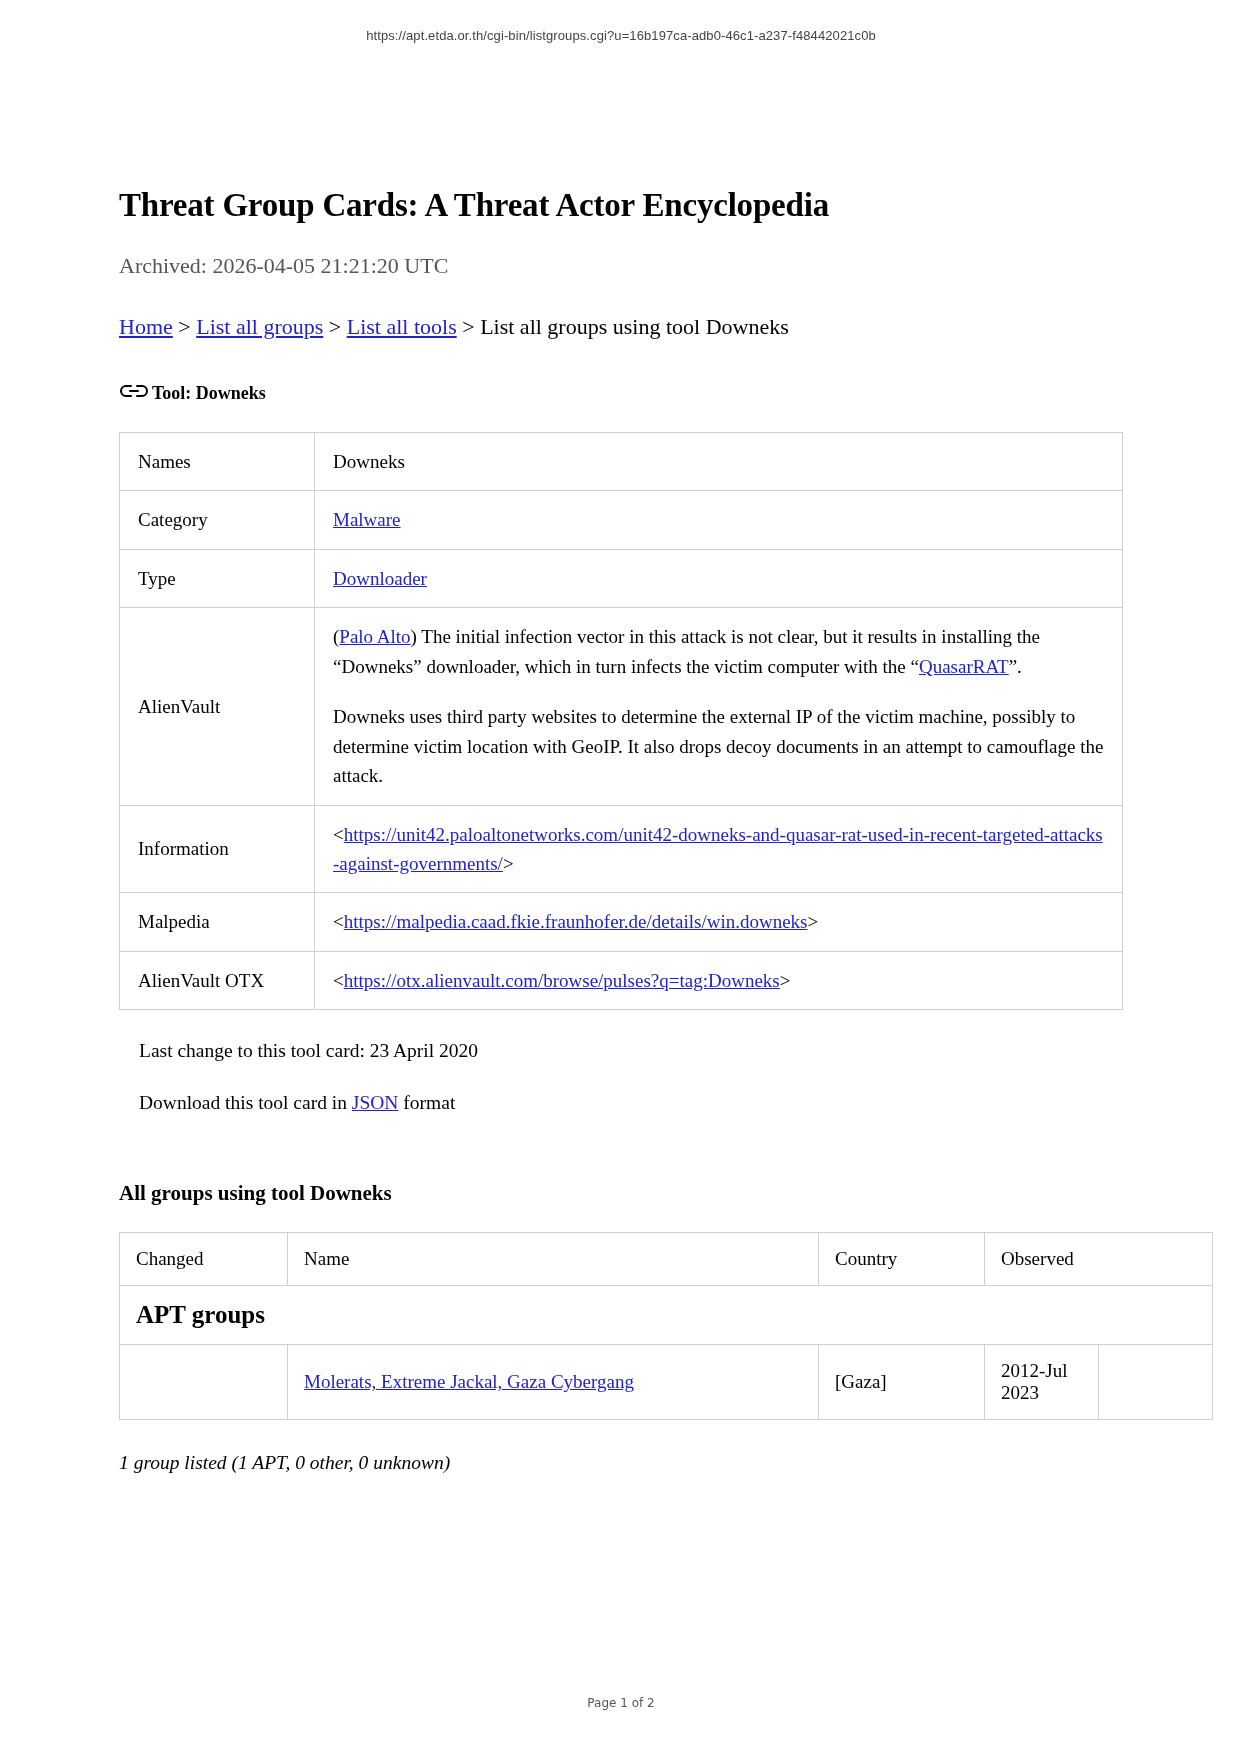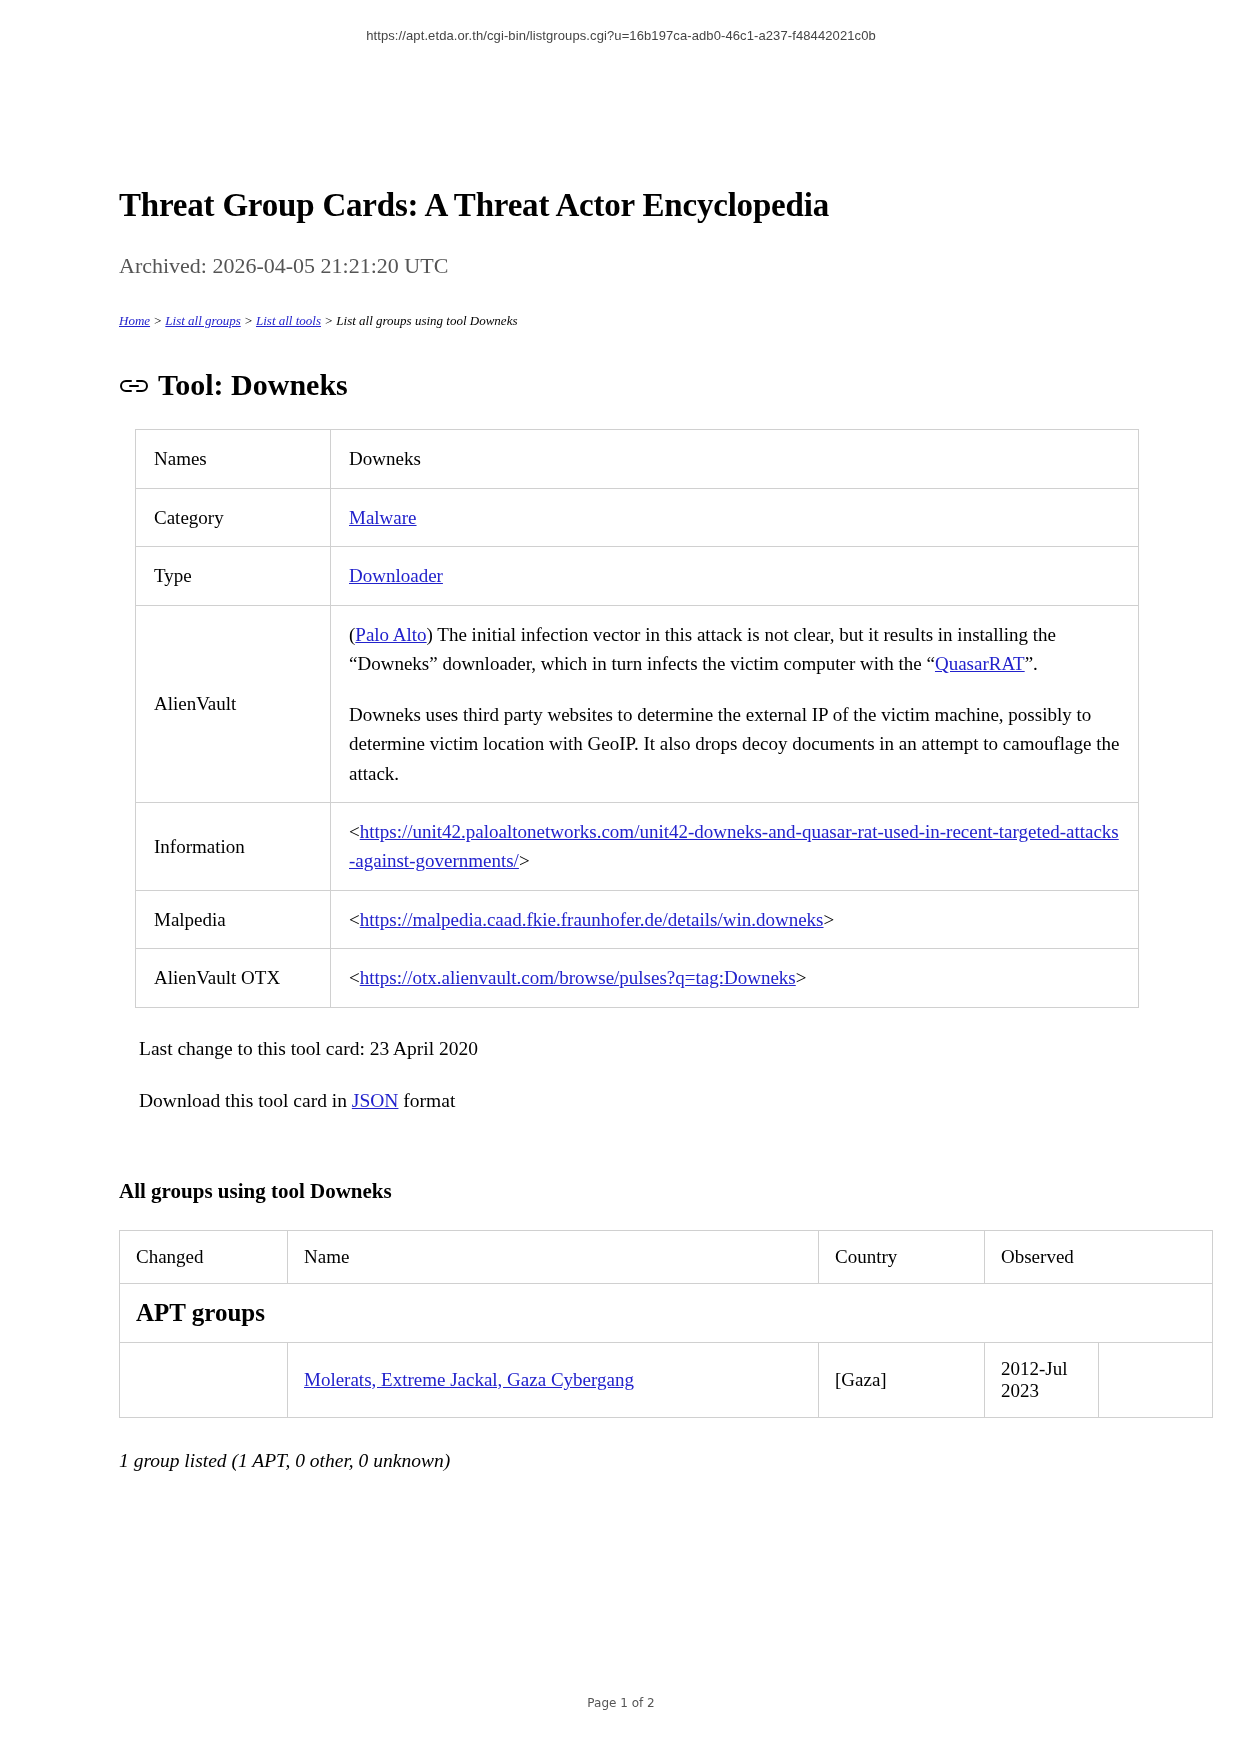--- a/index.html
+++ b/index.html
@@ -43,50 +43,48 @@
     margin: 0 0 0 0;
     line-height: 1.25;
     letter-spacing: -0.2px;
   }
   .archived-line {
     font-size: 22px;
     color: #555555;
     margin-top: 27px;
   }
   .breadcrumb {
-    font-size: 13px;
+    font-size: 22px;
     margin-top: 33px;
     line-height: 1.4;
-    font-style: italic;
   }
   .breadcrumb a {
     color: #2222cc;
     text-decoration: underline;
   }
   h2.tool-heading {
-    font-size: 30px;
+    font-size: 18px;
     font-weight: bold;
     margin: 38px 0 0 0;
     display: flex;
     align-items: center;
-    gap: 9px;
+    gap: 3px;
   }
   .link-icon {
     display: inline-block;
     width: 30px;
     height: 24px;
     position: relative;
     top: -2px;
   }
   table.info-table {
     border-collapse: collapse;
     width: 100%;
     margin-top: 27px;
     table-layout: fixed;
-    margin-left: 16px;
   }
   table.info-table td {
     border: 1px solid #d0d0d0;
     padding: 14px 18px;
     font-size: 19px;
     vertical-align: middle;
     line-height: 1.55;
   }
   table.info-table td.label {
     width: 158px;

